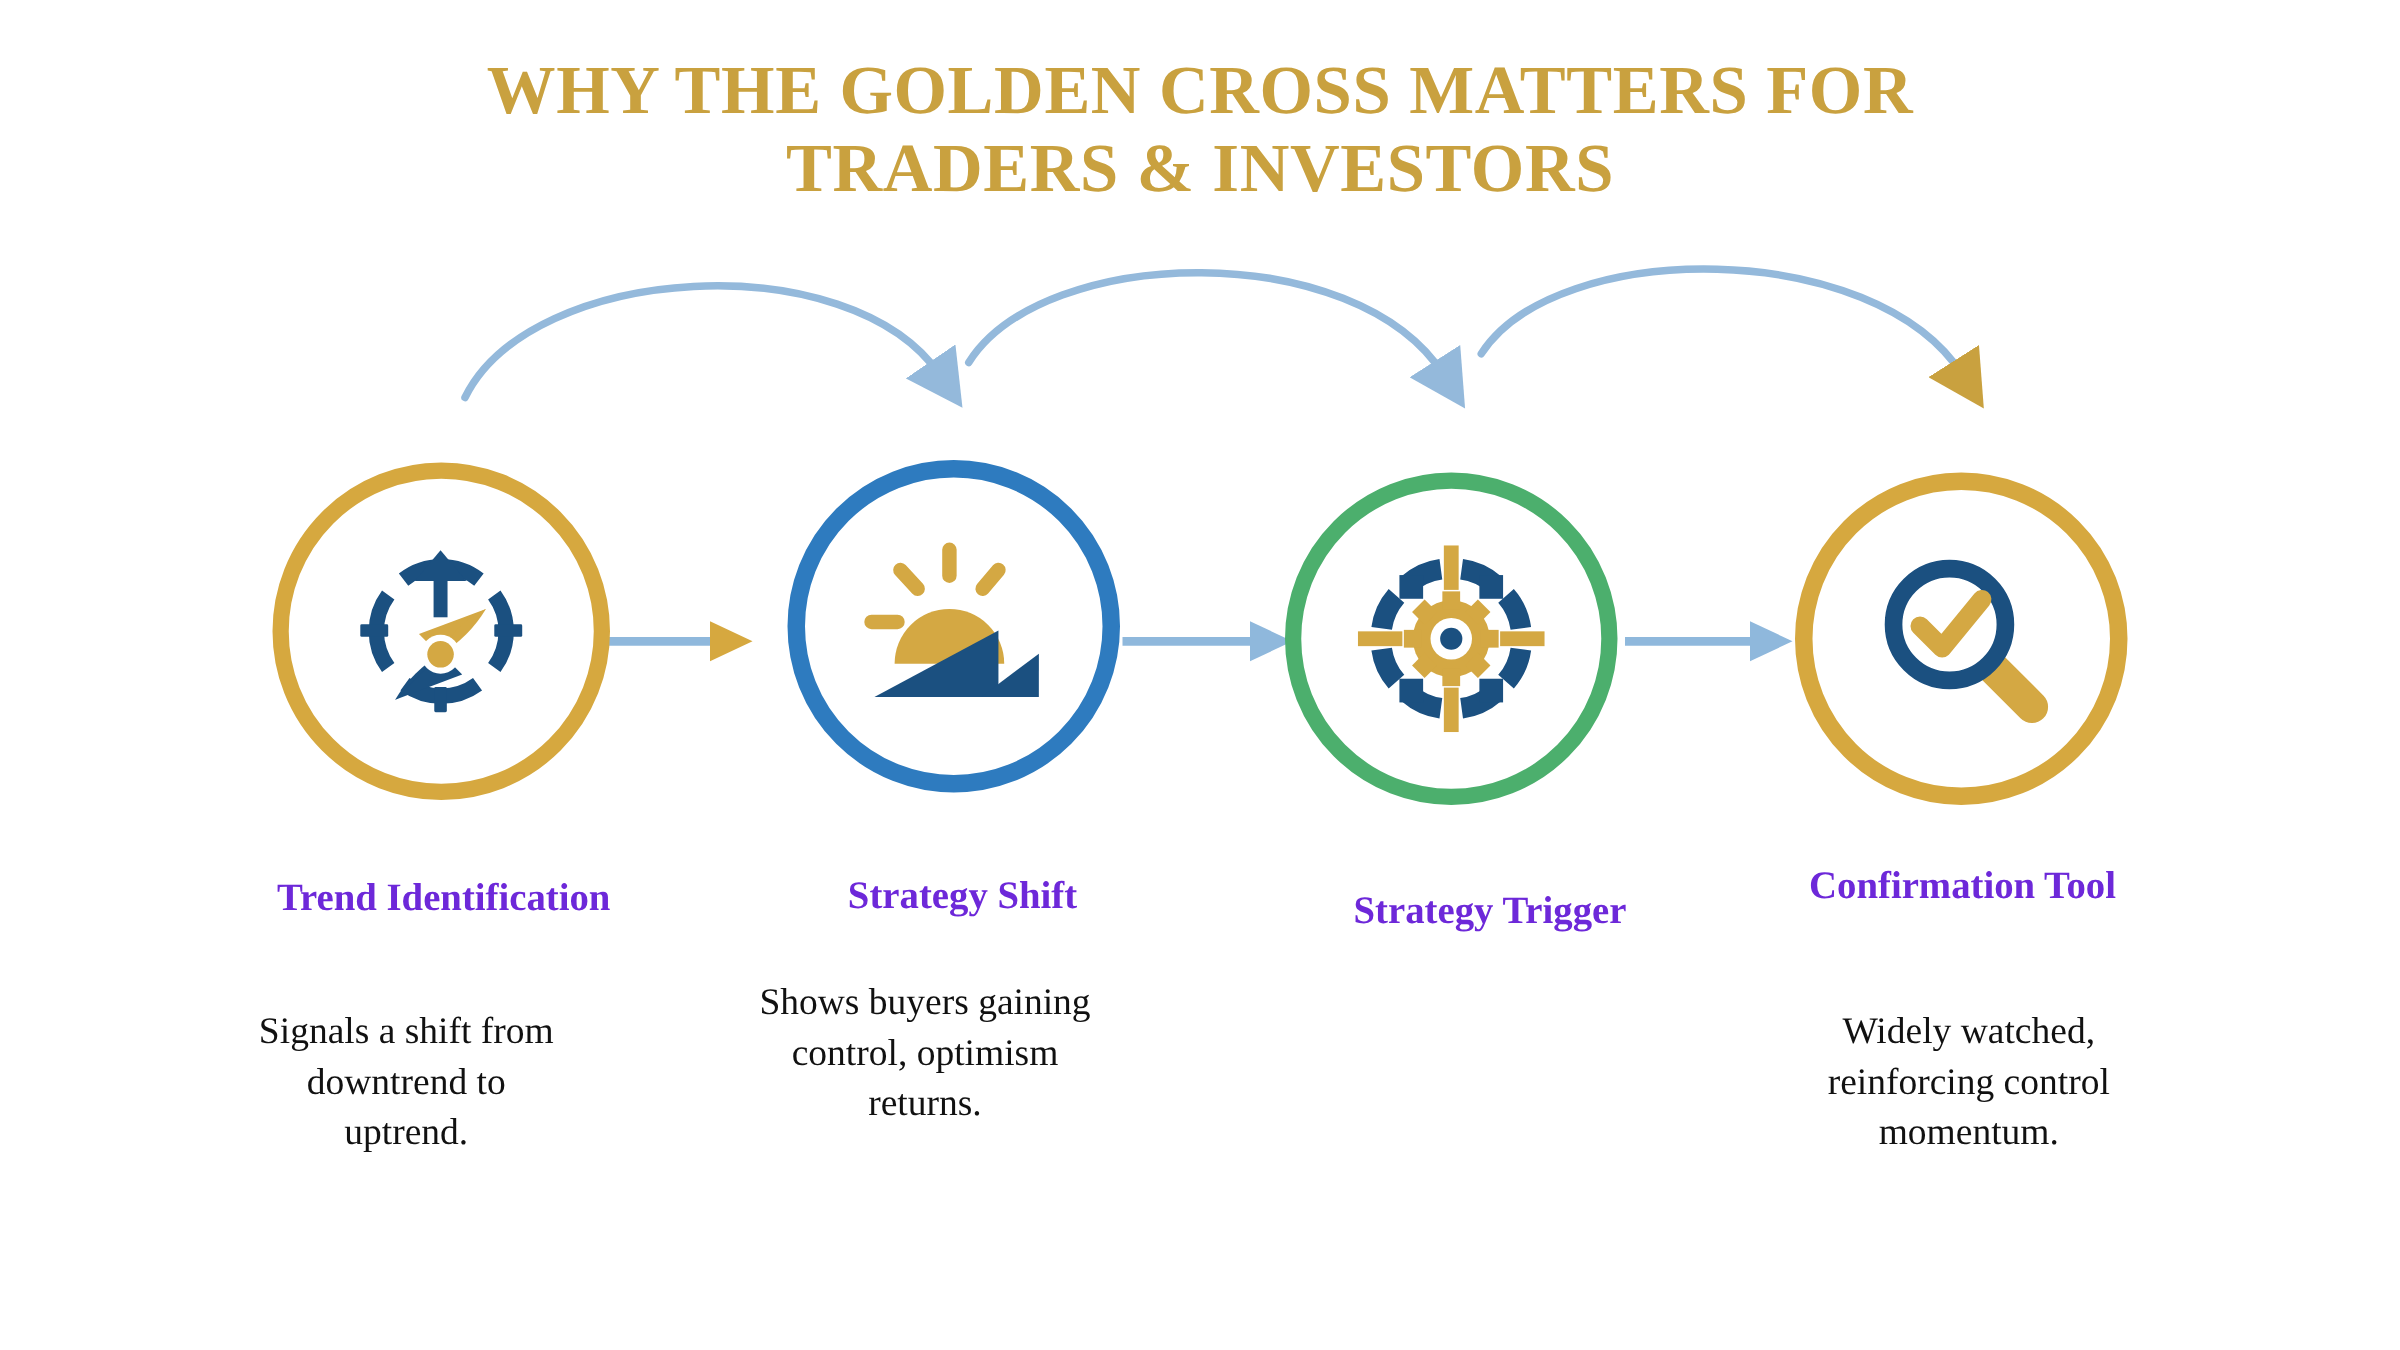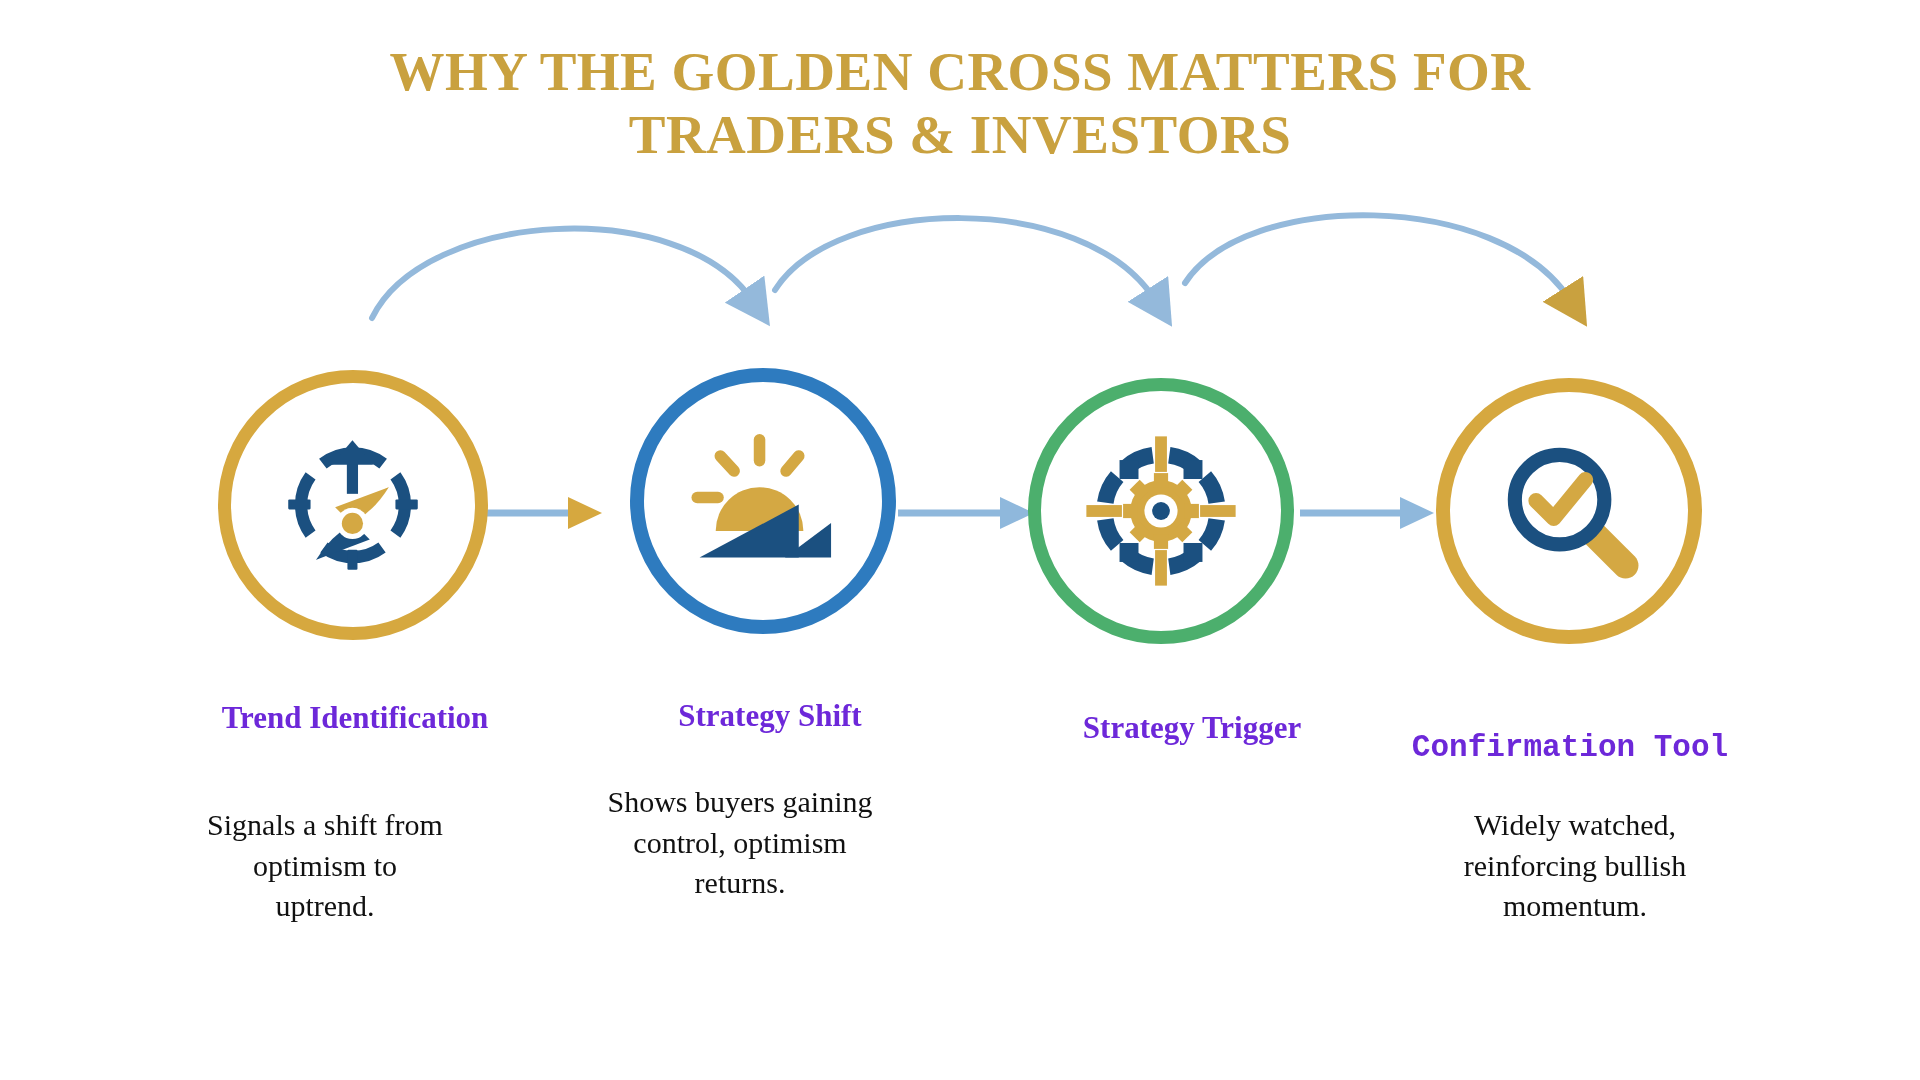--- a/index.html
+++ b/index.html
@@ -229,34 +229,34 @@
 
           <path d="M34,55 L49,70 L76,37" fill="none" stroke="#D4A843" stroke-width="13" stroke-linecap="round" stroke-linejoin="round"></path>
         </svg>
       </div>
     </div>
   </div>
 
   <div class="cap-label" style="left:105px;top:700px;width:500px;">Trend Identification</div>
   <div class="cap-label" style="left:520px;top:698px;width:500px;">Strategy Shift</div>
   <div class="cap-label" style="left:942px;top:710px;width:500px;">Strategy Trigger</div>
-  <div class="cap-label" style="left:1320px;top:730px;width:500px;font-family:Liberation Mono, monospace;">Confirmation Tool</div>
+  <div class="cap-label" style="left:1320px;top:690px;width:500px;">Confirmation Tool</div>
 
   <div class="cap-body" style="left:165px;top:805px;width:320px;">
     <div>Signals a shift from</div>
-    <div>optimism to</div>
+    <div>downtrend to</div>
     <div>uptrend.</div>
   </div>
 
   <div class="cap-body" style="left:570px;top:782px;width:340px;">
     <div>Shows buyers gaining</div>
     <div>control, optimism</div>
     <div>returns.</div>
   </div>
 
 
   <div class="cap-body" style="left:1410px;top:805px;width:330px;">
     <div>Widely watched,</div>
-    <div>reinforcing bullish</div>
+    <div>reinforcing control</div>
     <div>momentum.</div>
   </div>
 
 </div>
 
 </body></html>

